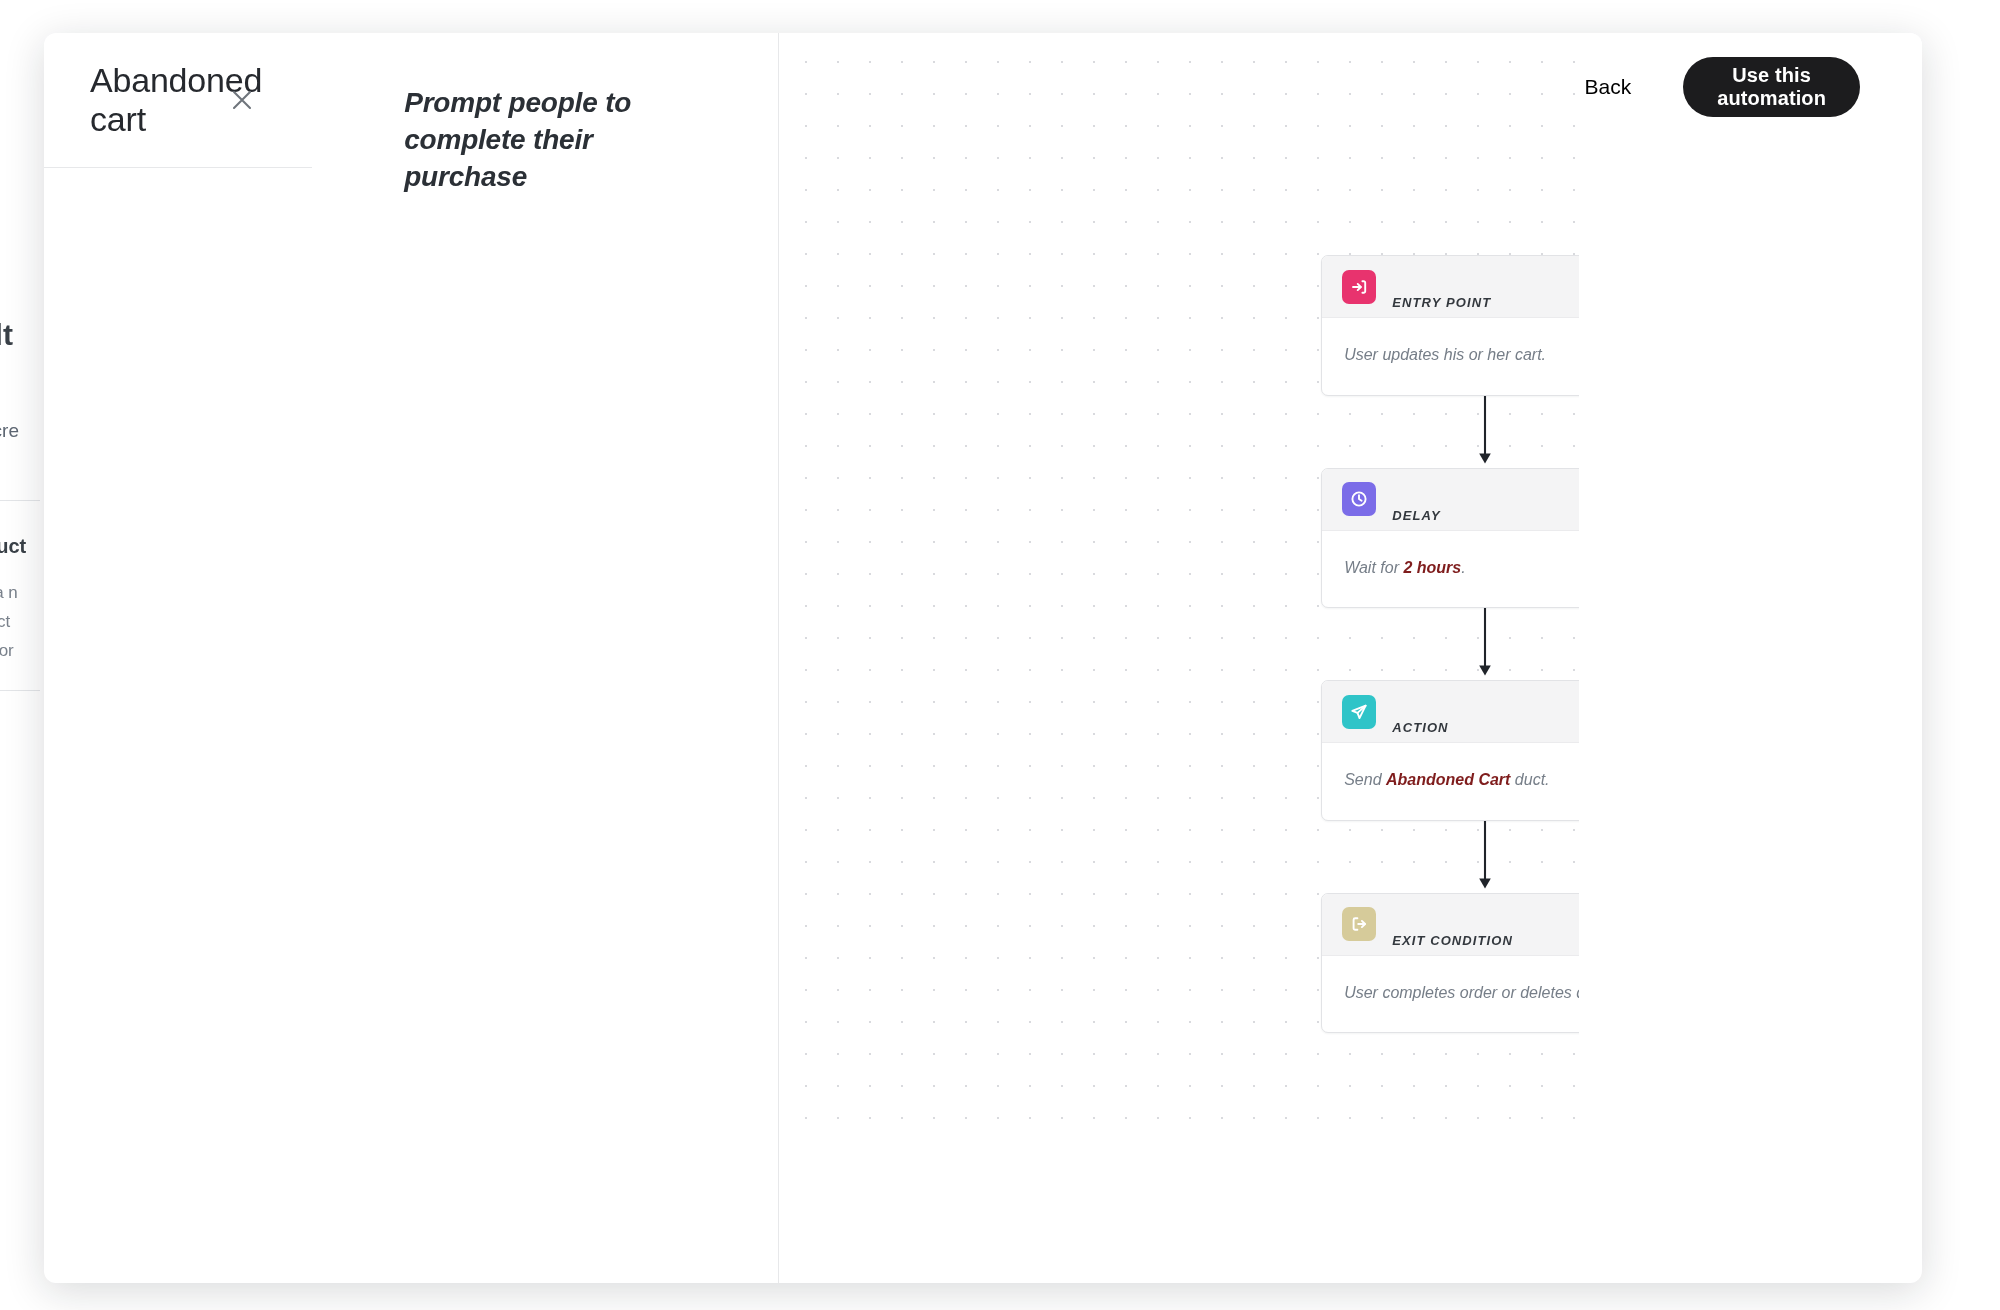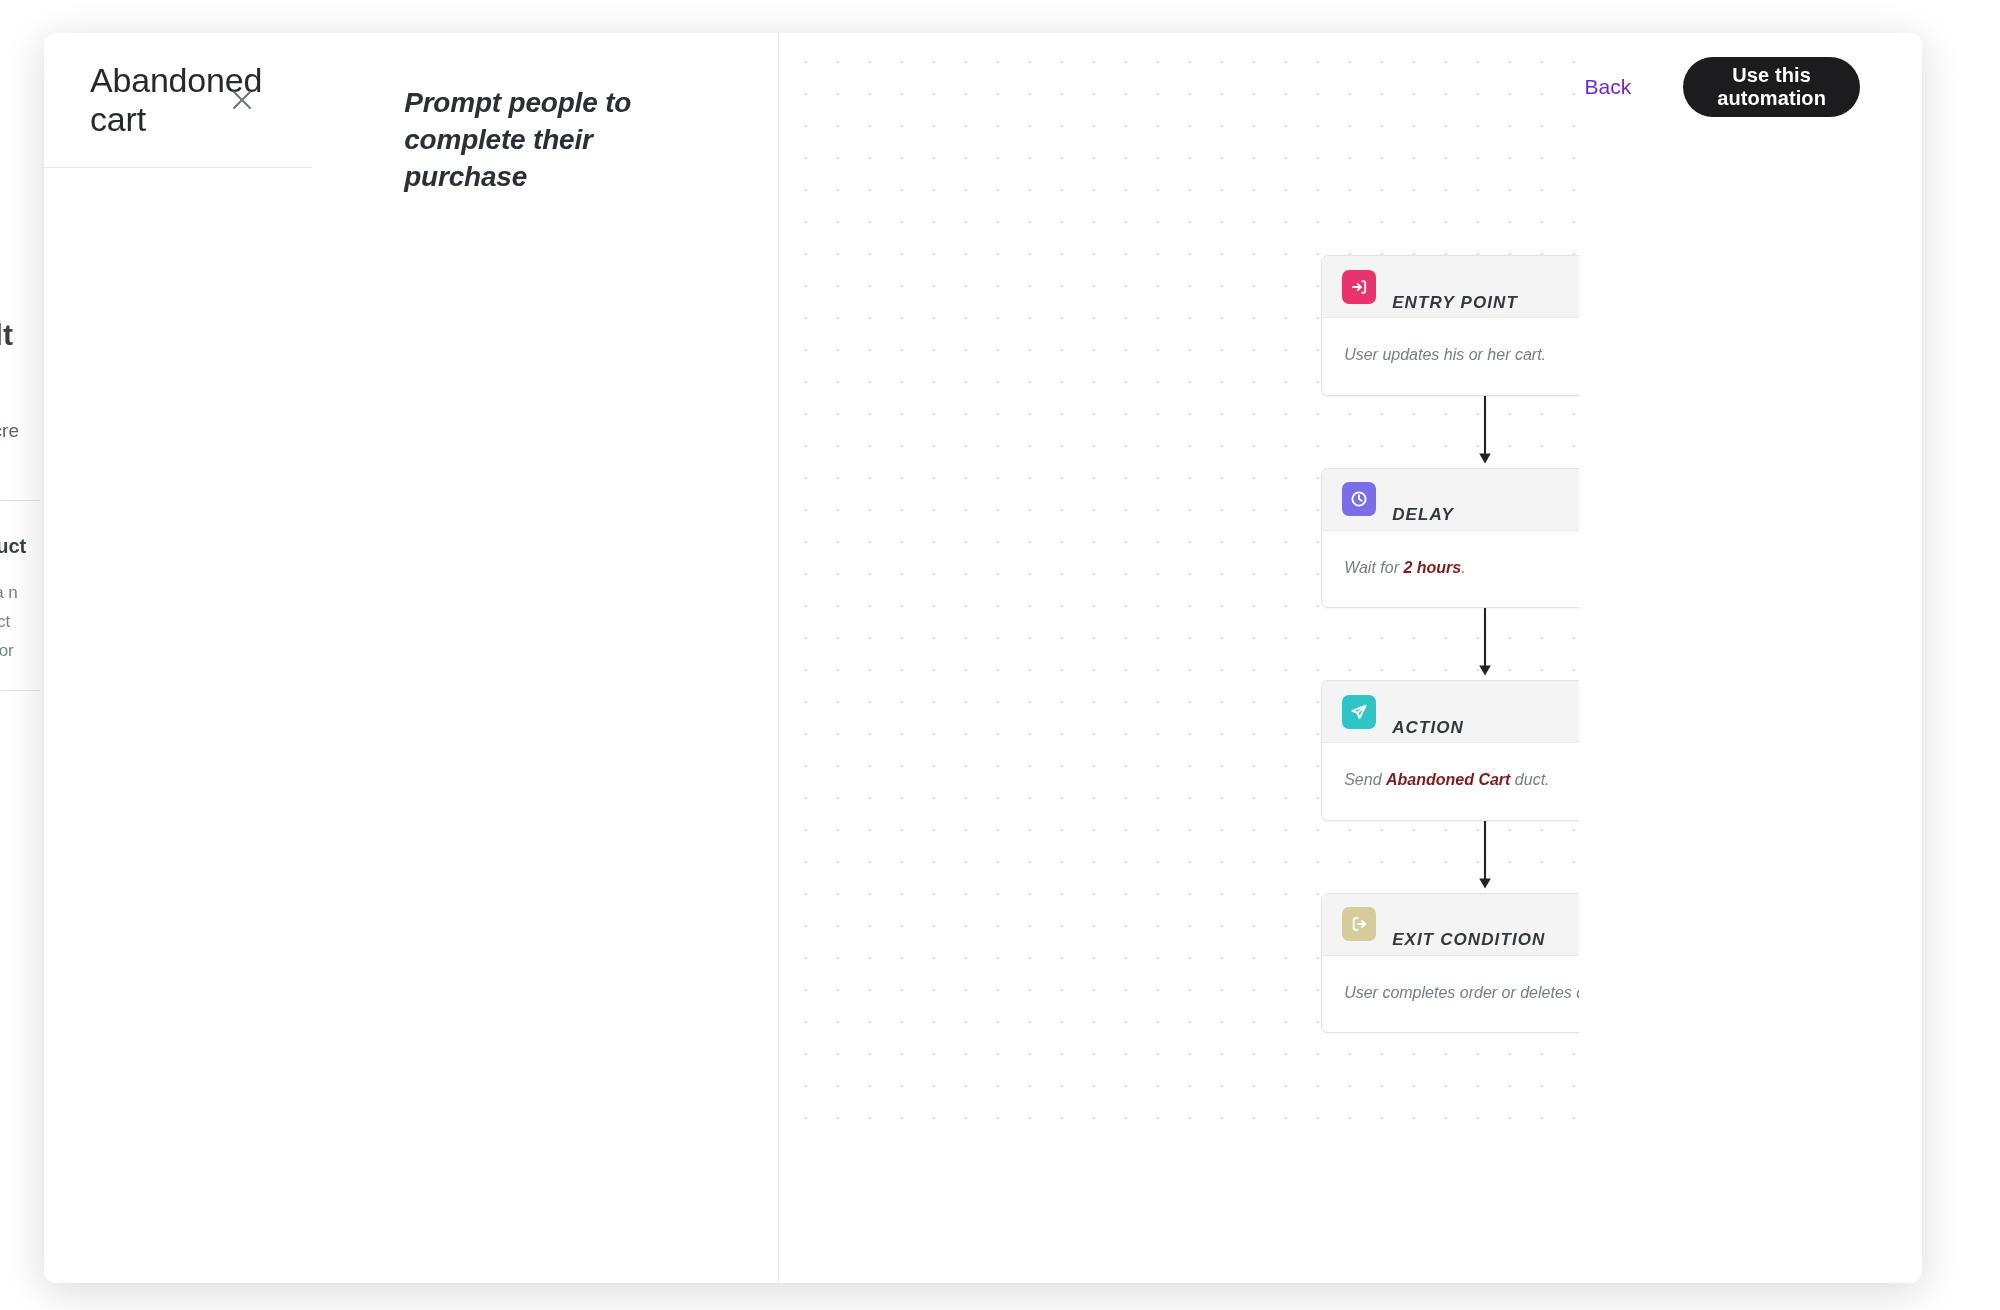--- a/index.html
+++ b/index.html
@@ -168,21 +168,21 @@
     width: 34px;
     height: 34px;
     border-radius: 7px;
     flex: 0 0 34px;
     display: flex;
     align-items: center;
     justify-content: center;
   }
   .node-icon svg { display: block; }
   .node-title {
-    font-size: 17px;
+    font-size: 13px;
     font-weight: 700;
     letter-spacing: 1.1px;
     color: #33383e;
     margin-top: 32px;
   }
   .node-body {
     padding: 24px 22px 26px;
     font-size: 16px;
     line-height: 1.66;
     color: #767e88;
@@ -334,17 +334,17 @@
             </div>
             <div class="node-body"><span>User completes order or deletes cart.</span></div>
           </div>
         </div>
       <div id="canvas-fade"></div>
     </div>
 
   </div>
 
   <div id="modal-footer">
-    <button id="back-link" style="color: #6d28d9;">Back</button>
+    <button id="back-link" style="color: #000000;">Back</button>
     <button id="use-automation-btn" style="background: rgb(28, 28, 30);">Use this automation</button>
   </div>
 
 </div>
 
 </body></html>

